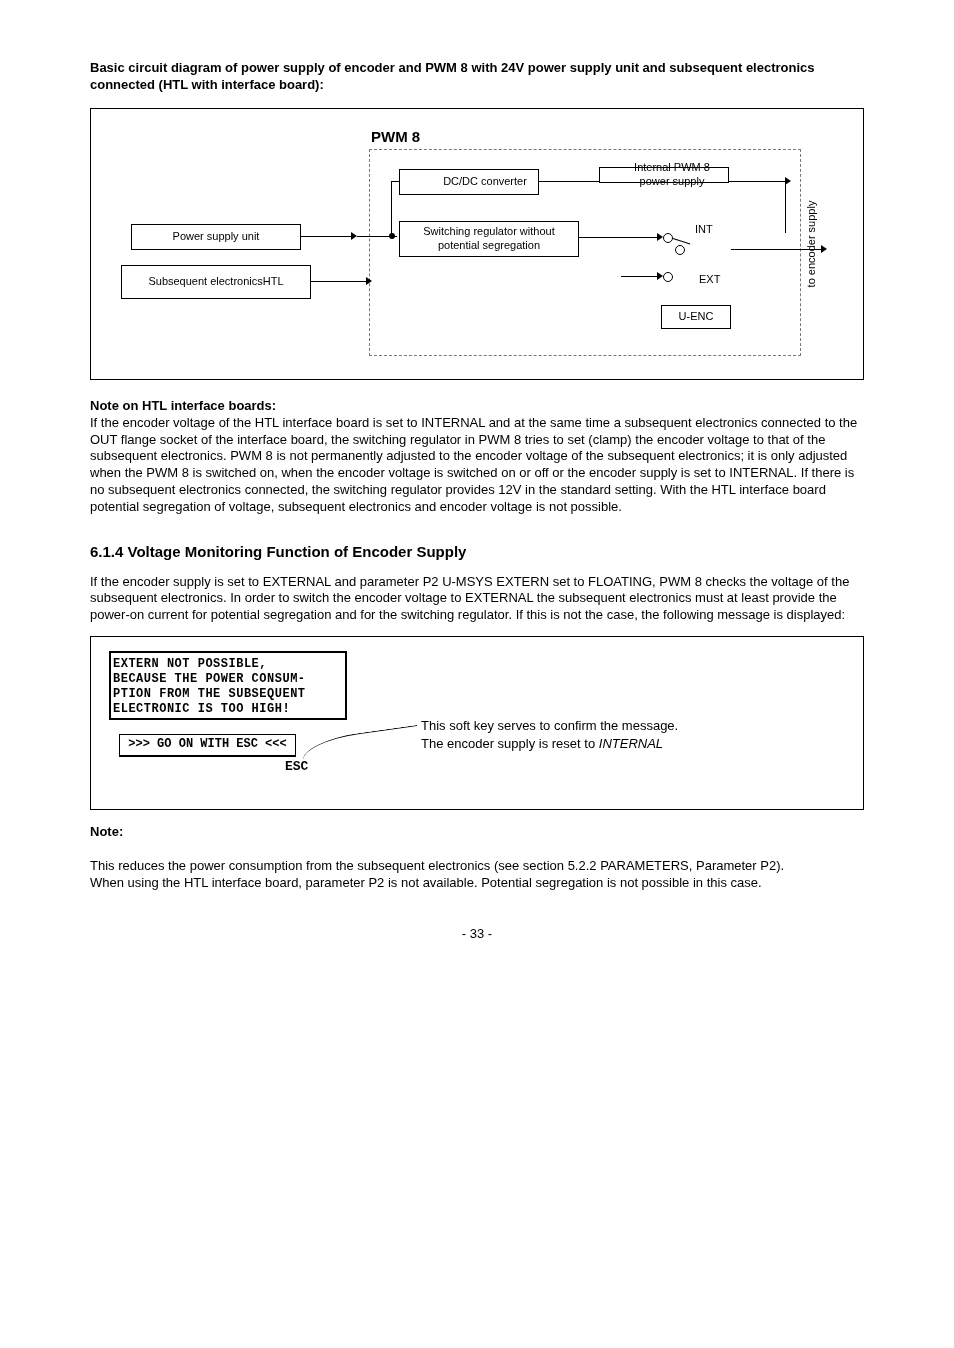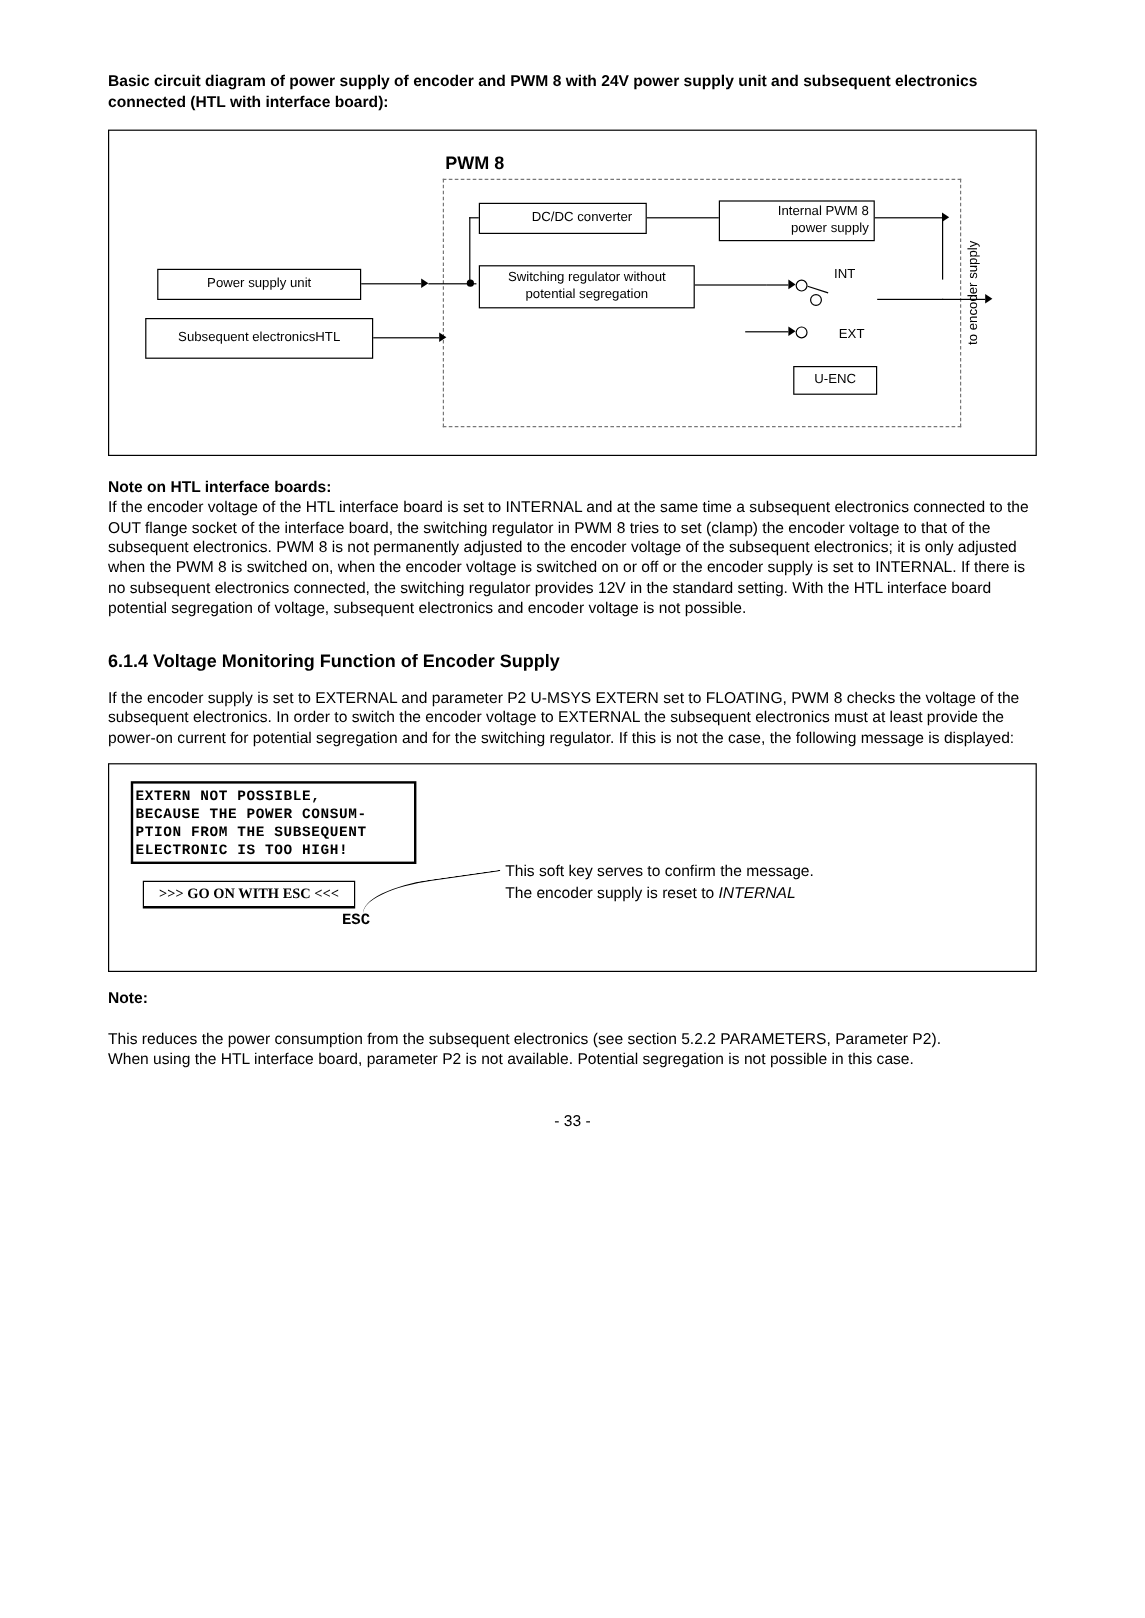--- a/index.html
+++ b/index.html
@@ -44,21 +44,21 @@
     align-items: center;
     justify-content: center;
     background: #fff;
     padding: 2px 4px;
     box-sizing: border-box;
     line-height: 1.25;
   }
   .psu  { top: 115px; left: 40px;  width: 170px; height: 26px; }
   .se   { top: 156px; left: 30px;  width: 190px; height: 34px; }
   .dcdc { top: 60px;  left: 308px; width: 140px; height: 26px; padding-left: 36px; }
-  .ipwm { top: 58px;  left: 508px; width: 130px; height: 34px; flex-direction: column; align-items: flex-end; text-align: left; padding-left: 20px; }
+  .ipwm { top: 58px;  left: 508px; width: 130px; height: 16px; flex-direction: column; align-items: center; text-align: left; padding-left: 20px; }
   .swreg{ top: 112px; left: 308px; width: 180px; height: 36px; flex-direction: column; }
   .uenc { top: 196px; left: 570px; width: 70px;  height: 24px; }
   .int-lbl { position:absolute; font-size:11px; top:113px; left:604px; }
   .ext-lbl { position:absolute; font-size:11px; top:163px; left:608px; }
   .enc-supply {
     position:absolute;
     font-size:11px;
     right: 8px;
     top: 50%;
     transform: translateY(-50%) rotate(-90deg);
@@ -99,21 +99,21 @@
     letter-spacing: 0.5px;
     line-height: 1.25;
     padding: 4px 2px 1px 2px;
   }
   .lcd-row { white-space: pre; }
   .softkey {
     border: 1px solid #000;
     border-bottom: 2px solid #000;
     width: 175px;
     text-align: center;
-    font-family: Liberation Serif, serif;
+    font-family: Liberation Mono, monospace;
     font-weight: bold;
     font-size: 12px;
     padding: 2px 0;
     margin-top: 14px;
     margin-left: 10px;
   }
   .esc-lbl {
     font-family: "Courier New", monospace;
     font-weight: bold;
     font-size: 13px;

